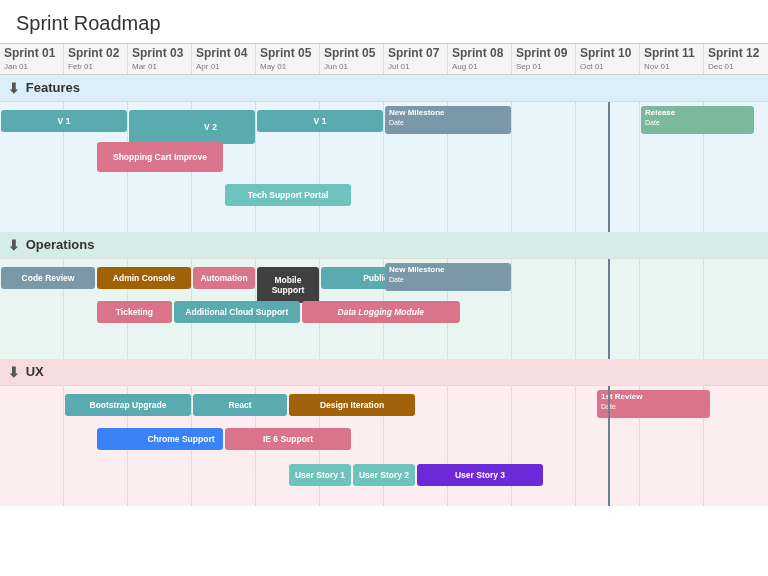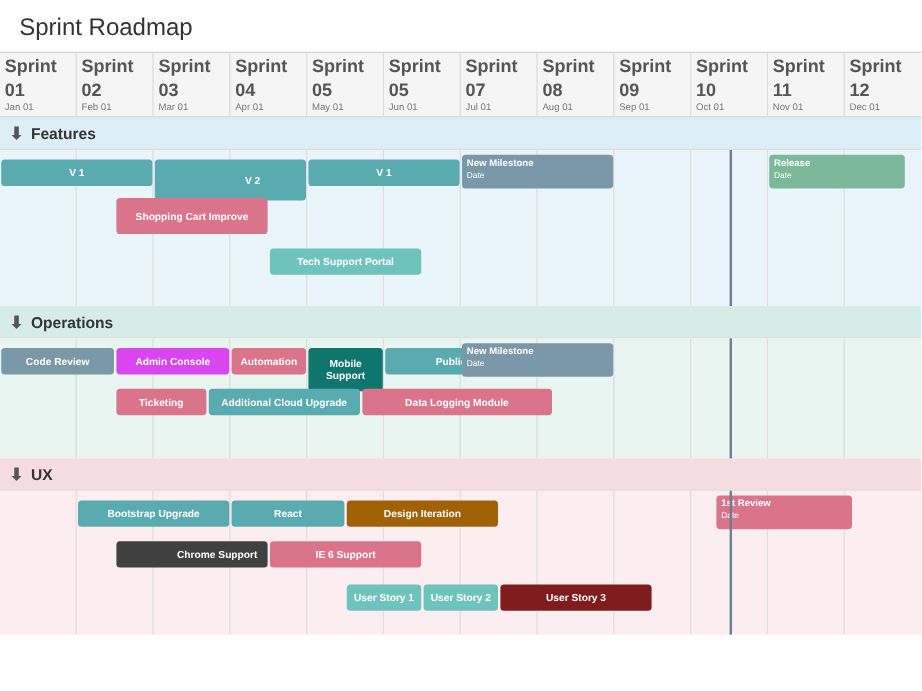--- a/index.html
+++ b/index.html
@@ -29,21 +29,21 @@
       background: #f5f5f5;
     }
     .sprint-col {
       padding: 2px 4px;
       font-size: 9px;
       color: #555;
       border-right: 1px solid #ddd;
       line-height: 1.3;
     }
     .sprint-col:last-child { border-right: none; }
-    .sprint-name { font-weight: 600; font-size: 15px; }
+    .sprint-name { font-weight: 600; font-size: 12px; }
     .sprint-date { font-size: 8px; color: #777; }
 
     
     .section {
       position: relative;
     }
     .section-header {
       display: flex;
       align-items: center;
       padding: 5px 8px;
@@ -240,27 +240,27 @@
           <div class="grid-cell"></div>
           <div class="grid-cell"></div>
           <div class="grid-cell"></div>
           <div class="grid-cell"></div>
           <div class="grid-cell"></div>
           <div class="grid-cell"></div>
         </div>
       <div class="bars-layer" id="operations-bars">
           <div class="vline" style="left: 608px;"></div>
           <div class="bar" style="left: 1px; width: 94px; top: 8px; height: 22px; background: rgb(122, 152, 168); text-align: center;">Code Review</div>
-          <div class="bar" style="left: 97px; width: 94px; top: 8px; height: 22px; background: #d946ef; text-align: center;">Admin Console</div>
+          <div class="bar" style="left: 97px; width: 94px; top: 8px; height: 22px; background: #a16207; text-align: center;">Admin Console</div>
           <div class="bar" style="left: 193px; width: 62px; top: 8px; height: 22px; background: rgb(217, 116, 138);">Automation</div>
-          <div class="bar" style="left: 257px; width: 62px; top: 8px; height: 36px; background: #0f766e;">Mobile Support</div>
+          <div class="bar" style="left: 257px; width: 62px; top: 8px; height: 36px; background: #404040;">Mobile Support</div>
           <div class="bar" style="left: 321px; width: 126px; top: 8px; height: 22px; background: rgb(90, 171, 176);">Public API</div>
           <div class="bar" style="left: 97px; width: 74.8px; top: 42px; height: 22px; background: rgb(217, 116, 138);">Ticketing</div>
-          <div class="bar" style="left: 173.8px; width: 126px; top: 42px; height: 22px; background: rgb(90, 171, 176);">Additional Cloud Upgrade</div>
-          <div class="bar" style="left: 301.8px; width: 158px; top: 42px; height: 22px; background: rgb(217, 116, 138);">Data Logging Module</div>
+          <div class="bar" style="left: 173.8px; width: 126px; top: 42px; height: 22px; background: rgb(90, 171, 176);">Additional Cloud Support</div>
+          <div class="bar" style="left: 301.8px; width: 158px; top: 42px; height: 22px; background: rgb(217, 116, 138); font-style: italic;">Data Logging Module</div>
           <div class="milestone" style="left: 385px; width: 126px; top: 4px; height: 28px; background: rgb(122, 152, 168);">
             <div style="font-size:8px;font-weight:700">New Milestone</div>
             <div style="font-size:7px;font-weight:400">Date</div>
           </div>
         </div>
     </div>
   </div>
 
   <div class="section">
     <div class="section-header ux-bg">
@@ -280,25 +280,25 @@
           <div class="grid-cell"></div>
           <div class="grid-cell"></div>
           <div class="grid-cell"></div>
           <div class="grid-cell"></div>
         </div>
       <div class="bars-layer" id="ux-bars">
           <div class="vline" style="left: 608px;"></div>
           <div class="bar" style="left: 65px; width: 126px; top: 8px; height: 22px; background: rgb(90, 171, 176); text-align: right;">Bootstrap Upgrade</div>
           <div class="bar" style="left: 193px; width: 94px; top: 8px; height: 22px; background: rgb(90, 171, 176);">React</div>
           <div class="bar" style="left: 289px; width: 126px; top: 8px; height: 22px; background: #a16207;">Design Iteration</div>
-          <div class="bar" style="left: 97px; width: 126px; top: 42px; height: 22px; background: #404040; padding-left: 45px;">Chrome Support</div>
+          <div class="bar" style="left: 97px; width: 126px; top: 42px; height: 22px; background: #3b82f6; padding-left: 45px;">Chrome Support</div>
           <div class="bar" style="left: 225px; width: 126px; top: 42px; height: 22px; background: rgb(217, 116, 138);">IE 6 Support</div>
           <div class="bar" style="left: 289px; width: 62px; top: 78px; height: 22px; background: rgb(110, 196, 188);">User Story 1</div>
           <div class="bar" style="left: 353px; width: 62px; top: 78px; height: 22px; background: rgb(110, 196, 188);">User Story 2</div>
-          <div class="bar" style="left: 417px; width: 126px; top: 78px; height: 22px; background: #7f1d1d;">User Story 3</div>
+          <div class="bar" style="left: 417px; width: 126px; top: 78px; height: 22px; background: #6d28d9;">User Story 3</div>
           <div class="milestone" style="left: 597px; width: 113.2px; top: 4px; height: 28px; background: rgb(217, 116, 138);">
             <div style="font-size:8px;font-weight:700">1st Review</div>
             <div style="font-size:7px;font-weight:400">Date</div>
           </div>
         </div>
     </div>
   </div>
 </div>
 
 </body></html>

